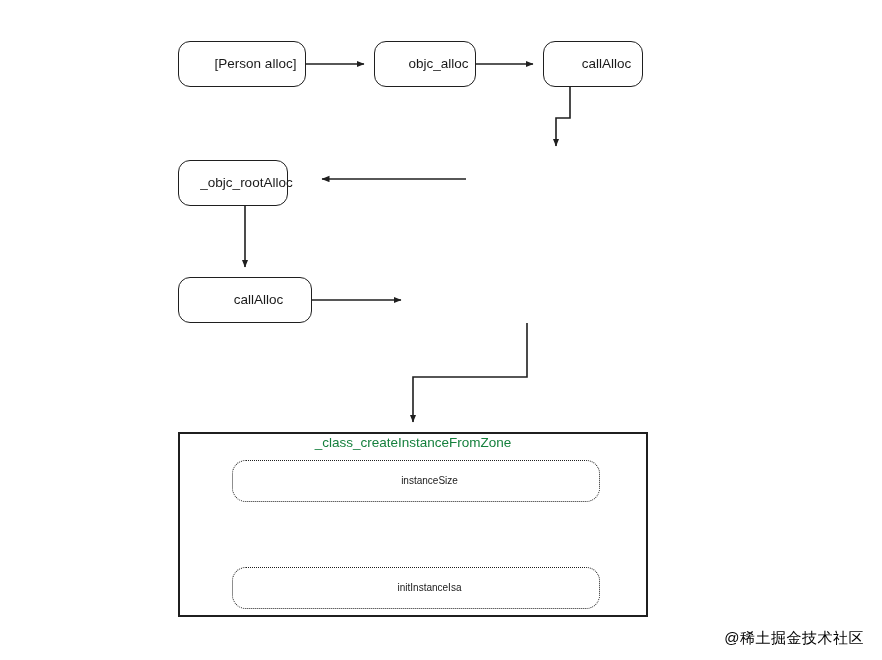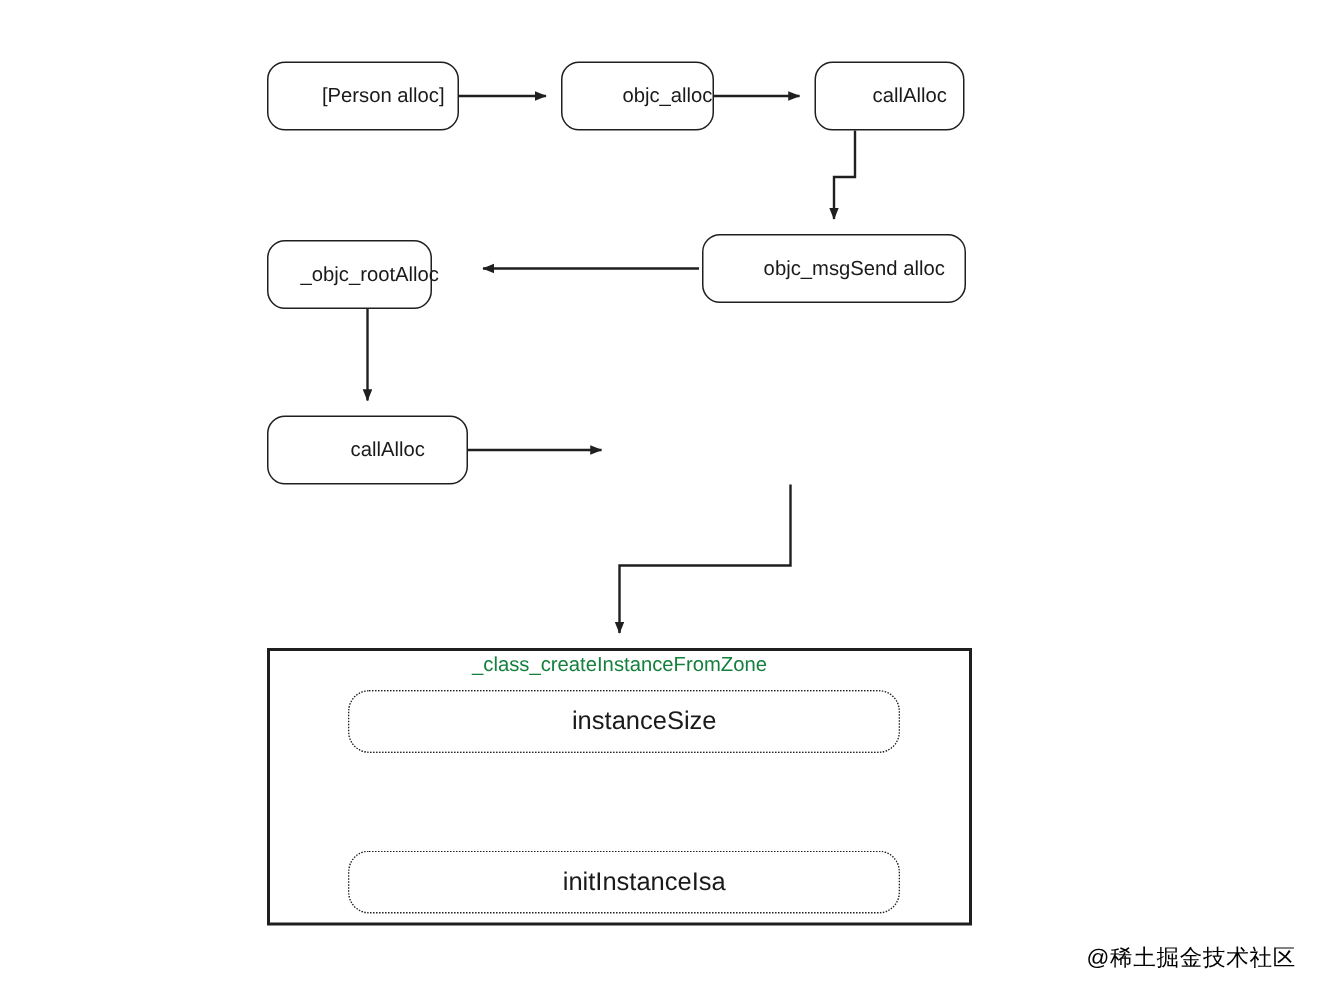--- a/index.html
+++ b/index.html
@@ -31,21 +31,21 @@
     padding-left: 27px;
   }
   .node.rounded {
     border: 1.5px solid #1f1f1f;
     border-radius: 12px;
     font-size: 13.5px;
   }
   .node.dashed {
     border: 1.6px dotted #1f1f1f;
     border-radius: 14px;
-    font-size: 17px;
+    font-size: 10px;
     background: transparent;
   }
   .group-box {
     position: absolute;
     box-sizing: border-box;
     border: 2px solid #1f1f1f;
     background: #ffffff;
   }
   .group-title {
     position: absolute;
@@ -96,31 +96,28 @@
     </g>
   </svg>
 
   <div class="group-box" style="left:178px; top:432px; width:470px; height:185px;"></div>
   <div class="group-title" style="left:178px; top:435px; width:470px;">_class_createInstanceFromZone</div>
 
   <div class="node rounded" style="left:178px; top:41px; width:128px; height:46px;">
     <span>[Person alloc]</span>
   </div>
 
-  <div class="node rounded" style="left:374px; top:41px; width:102px; height:46px;justify-content:flex-end;">
+  <div class="node rounded" style="left:374px; top:41px; width:102px; height:46px;">
     <span>objc_alloc</span>
   </div>
 
   <div class="node rounded" style="left:543px; top:41px; width:100px; height:46px;">
     <span>callAlloc</span>
   </div>
 
-  <div class="node rounded" style="left:468px; top:156px; width:176px; height:46px;">
-    <span>objc_msgSend alloc</span>
-  </div>
 
   <div class="node rounded" style="left:178px; top:160px; width:110px; height:46px;">
     <span>_objc_rootAlloc</span>
   </div>
 
   <div class="node rounded" style="left:178px; top:277px; width:134px; height:46px;">
     <span>callAlloc</span>
   </div>
 
 

